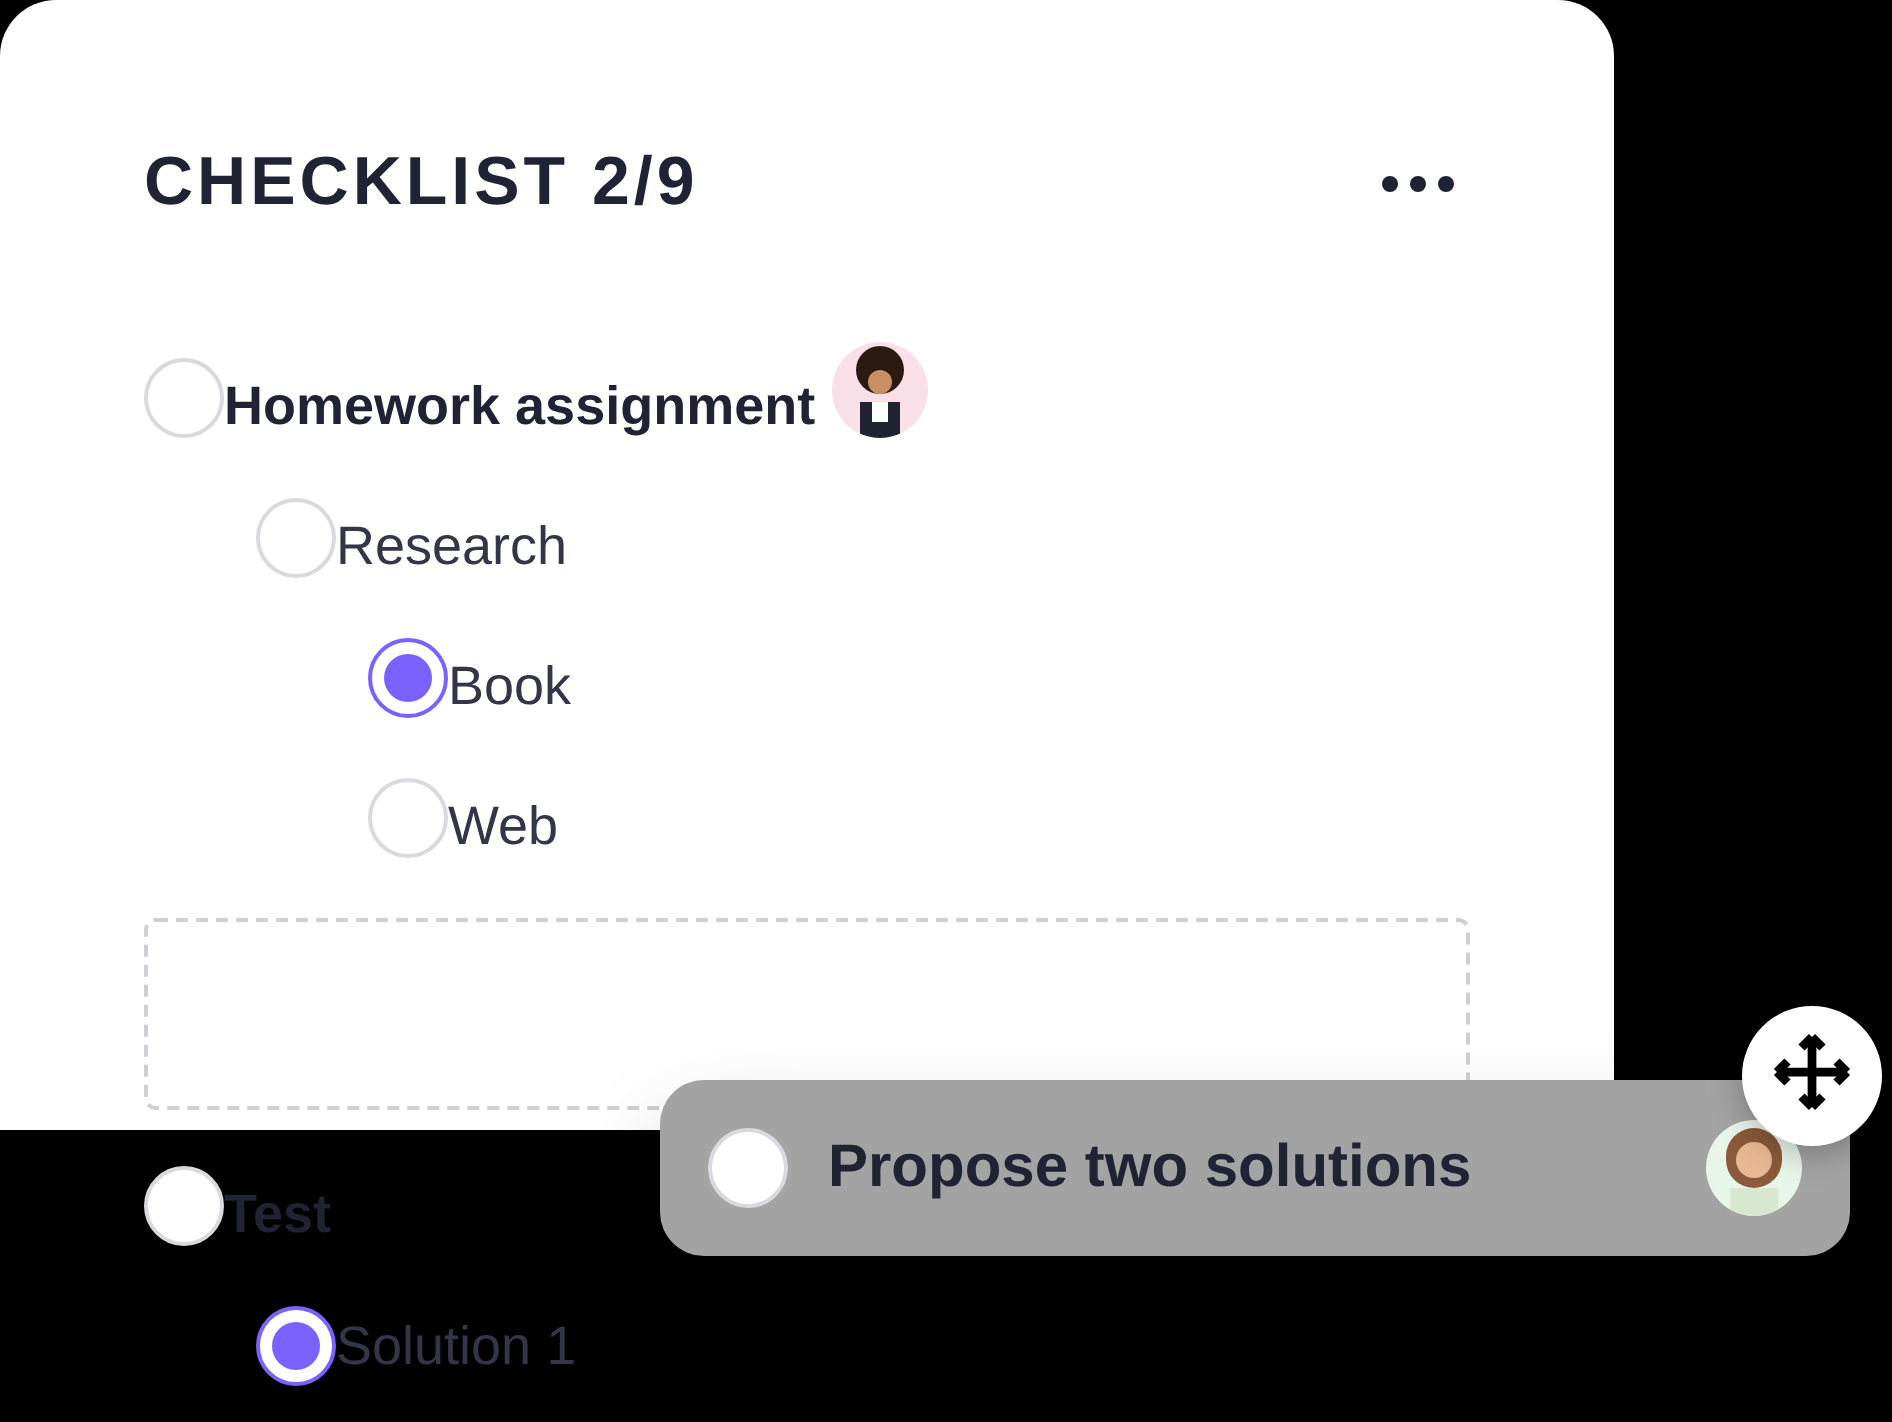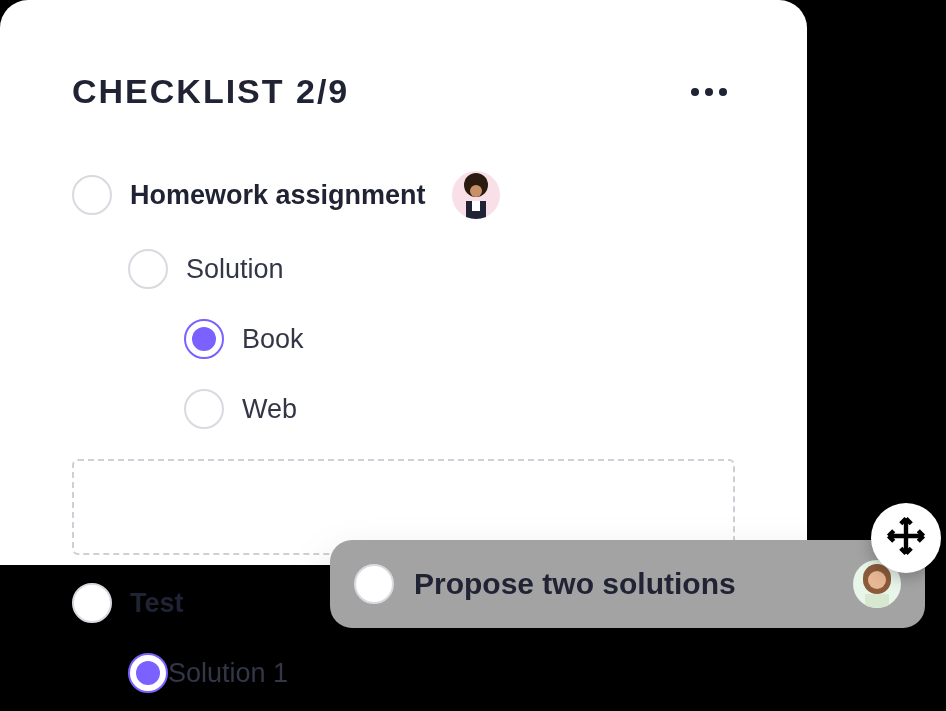--- a/index.html
+++ b/index.html
@@ -40,22 +40,21 @@
     padding: 8px;
   }
   .more-btn span {
     width: 8px;
     height: 8px;
     background: #1f2333;
     border-radius: 50%;
   }
   .item-row {
     display: flex;
-    align-items: center;
-    gap: 18px;
+    align-items: flex-end;
     margin-bottom: 30px;
   }
   .lvl-0 { padding-left: 0; }
   .lvl-1 { padding-left: 56px; }
   .lvl-2 { padding-left: 112px; }
   .checkbox {
     width: 40px;
     height: 40px;
     border-radius: 50%;
     border: 2px solid #d9d9e0;
@@ -158,21 +157,21 @@
         <circle cx="24" cy="14" r="12" fill="#2b1a0f"></circle>
         <circle cx="24" cy="20" r="6" fill="#c89064"></circle>
         <rect x="14" y="30" width="20" height="18" fill="#1f2333"></rect>
         <rect x="20" y="30" width="8" height="10" fill="#fff"></rect>
       </svg>
     </div>
   </div>
 
   <div class="item-row lvl-1">
     <div class="checkbox"></div>
-    <div class="item-label normal">Solution</div>
+    <div class="item-label normal">Research</div>
   </div>
 
   <div class="item-row lvl-2">
     <div class="checkbox checked"></div>
     <div class="item-label normal">Book</div>
   </div>
 
   <div class="item-row lvl-2">
     <div class="checkbox"></div>
     <div class="item-label normal">Web</div>

